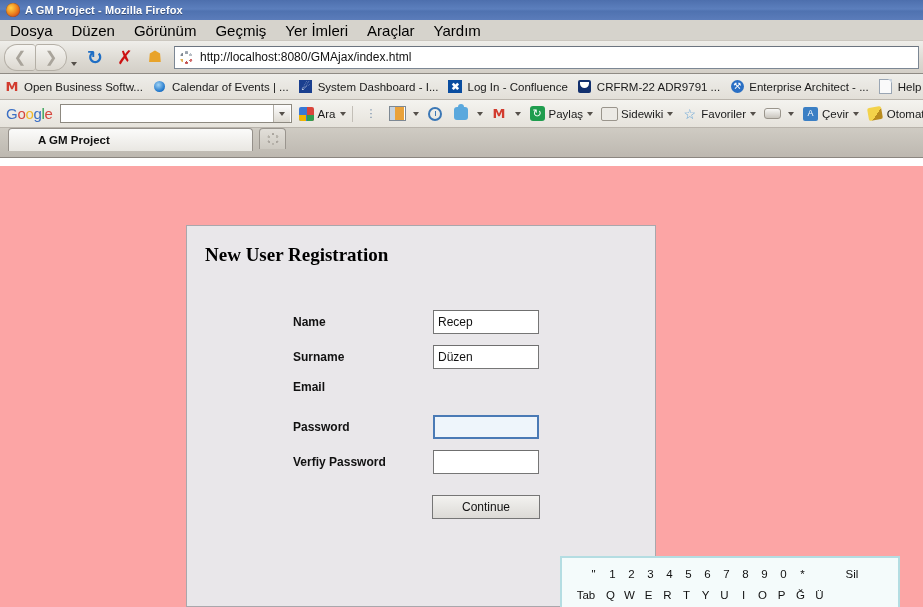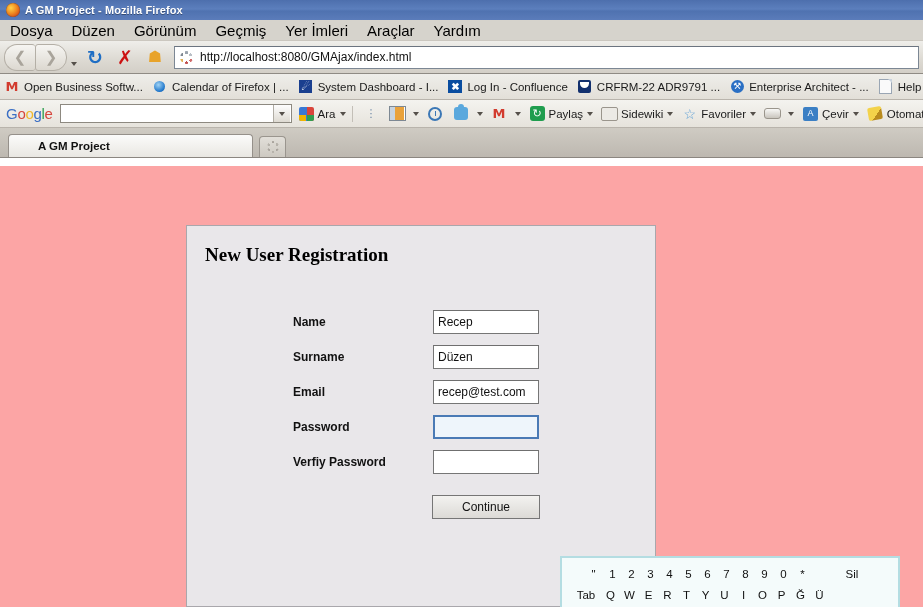--- a/index.html
+++ b/index.html
@@ -146,21 +146,21 @@
   .ico-sidewiki{width:15px;height:12px;background:#eceae5;border:1px solid #9a958c;border-radius:2px;}
   .ico-star{color:#5c9fd6;font-size:14px;line-height:1;}
   .ico-blank{width:15px;height:9px;background:linear-gradient(to bottom,#f8f8f6,#c9c5bd);border:1px solid #9a958c;border-radius:3px;}
   .ico-translate{width:15px;height:14px;background:#3b7fc4;color:#fff;font-size:9px;display:flex;align-items:center;justify-content:center;border-radius:2px;}
   .ico-pencil{width:14px;height:13px;background:linear-gradient(135deg,#f3d24a 60%,#b98b1e 60%);border-radius:2px;transform:rotate(-10deg);}
 
   
   .tabstrip{
     height:30px;background:linear-gradient(to bottom,#cfcbc3,#bdb8b0);
     border-bottom:1px solid #8b8680;
-    display:flex;align-items:flex-end;padding-left:8px;box-sizing:border-box;
+    display:flex;padding-left:8px;box-sizing:border-box;
   }
   .tab{
     height:23px;width:245px;box-sizing:border-box;
     background:linear-gradient(to bottom,#fbfbfa,#e9e7e2);
     border:1px solid #95908a;border-bottom:none;border-radius:4px 4px 0 0;
     display:flex;align-items:center;padding:0 8px;
   }
   .tab .tabico{width:15px;height:15px;margin-right:6px;flex:none;}
   .tabspin{width:14px;height:14px;border-radius:50%;
     background:
@@ -292,21 +292,21 @@
     <div class="bm">
       <span class="bmico">
           <span class="ico-gmail">M</span>
         </span>
       <span class="bmlabel">Open Business Softw...</span>
     </div>
     <div class="bm">
       <span class="bmico">
           <span class="ico-cal"></span>
         </span>
-      <span class="bmlabel">Calendar of Firefox | ...</span>
+      <span class="bmlabel">Calendar of Events | ...</span>
     </div>
     <div class="bm">
       <span class="bmico">
           <span class="ico-jira">☄</span>
         </span>
       <span class="bmlabel">System Dashboard - I...</span>
     </div>
     <div class="bm">
       <span class="bmico">
           <span class="ico-conf">✖</span>
@@ -444,21 +444,20 @@
         <span class="fld">Recep</span>
       </div>
 
       <div class="row" style="top:119px">
         <span class="lbl">Surname</span>
         <span class="fld">Düzen</span>
       </div>
 
       <div class="row" style="top:154px">
         <span class="lbl">Email</span>
-        <span class="fld">recep@test.com</span>
       </div>
 
       <div class="row" style="top:189px">
         <span class="lbl">Password</span>
         <span class="fld focused"></span>
       </div>
 
       <div class="row" style="top:224px">
         <span class="lbl">Verfiy Password</span>
         <span class="fld"></span>

